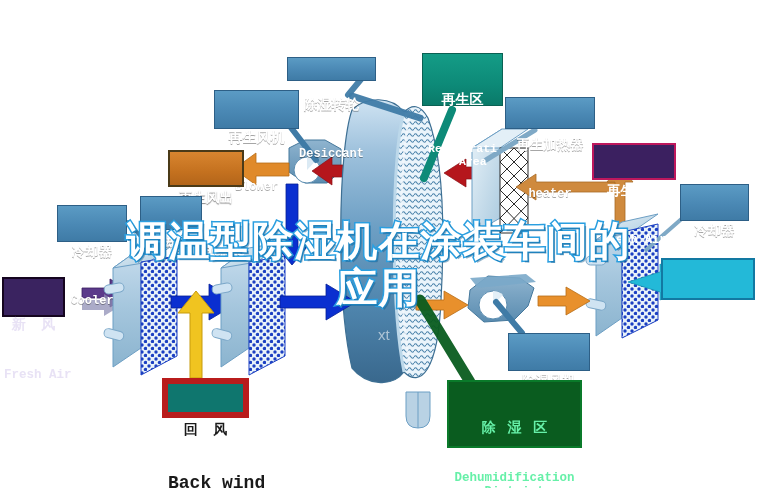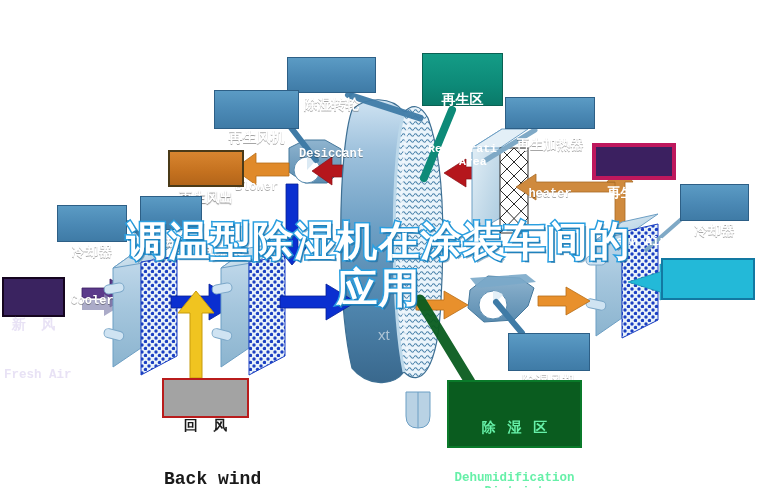--- a/index.html
+++ b/index.html
@@ -24,33 +24,33 @@
   .cal-teal{
     background:linear-gradient(180deg,#149c86 0%,#0d8a78 60%,#0a7a69 100%);
     border:1px solid #0a6153;color:#ffffff;
   }
   .cal-orange{
     background:linear-gradient(180deg,#d8852f 0%,#c4711f 60%,#b3651a 100%);
     border:2px solid #4a3a18;color:#ffffff;
     text-shadow:0 1px 1px rgba(0,0,0,.5);
   }
   .cal-purple{
-    background:#3b2060;border:4px solid #be185d;color:#ffffff;
+    background:#3b2060;border:2px solid #be185d;color:#ffffff;
   }
   .cal-purple2{
     background:#3a2360;border:2px solid #15051f;color:#e8e2f5;
   }
   .cal-cyan{
     background:#23b9d8;border:2px solid #1279a2;color:#ffffff;
   }
   .cal-green{
     background:#0a5c1f;border:2px solid #0a7a2a;color:#66f0a8;
   }
   .cal-yellow{
-    background:#a3a3a3;border:2px solid #b91c1c;color:#1a1a1a;
+    background:#0f766e;border:6px solid #b91c1c;color:#1a1a1a;
   }
 
   
   #title{
     position:absolute;left:0;right:0;top:218px;
     text-align:center;
     font-family:"DejaVu Sans",sans-serif;
     font-weight:bold;
     font-size:41px;line-height:47px;
     letter-spacing:1px;
@@ -252,21 +252,21 @@
 
       <path d="M470 382 L420 300" stroke="#0a5c1f" stroke-width="11" opacity="0.95"></path>
 
       <path d="M128 222 L160 258" stroke="#3f7ba6" stroke-width="4"></path>
       <path d="M196 212 L176 250" stroke="#3f7ba6" stroke-width="4"></path>
     </g>
 
     <text x="378" y="340" font-family="Liberation Sans, sans-serif" font-size="15" fill="#ffffff" opacity="0.55">xt</text>
   </svg>
 
-  <div class="lbl cal-blue" style="left:287px;top:57px;width:89px;height:36px;padding-top:3px;">
+  <div class="lbl cal-blue" style="left:287px;top:57px;width:89px;height:24px;padding-top:3px;">
     <span class="cn" style="font-size:14px;">除湿转轮</span>
     <span class="en" style="font-size:12px;text-align:center;">Desiccant</span>
   </div>
 
   <div class="lbl cal-blue" style="left:214px;top:90px;width:85px;height:39px;padding-top:3px;">
     <span class="cn" style="font-size:14px;">再生风机</span>
     <span class="en" style="font-size:12px;">Blower</span>
   </div>
 
   <div class="lbl cal-teal" style="left:422px;top:53px;width:81px;height:53px;padding-top:2px;">

